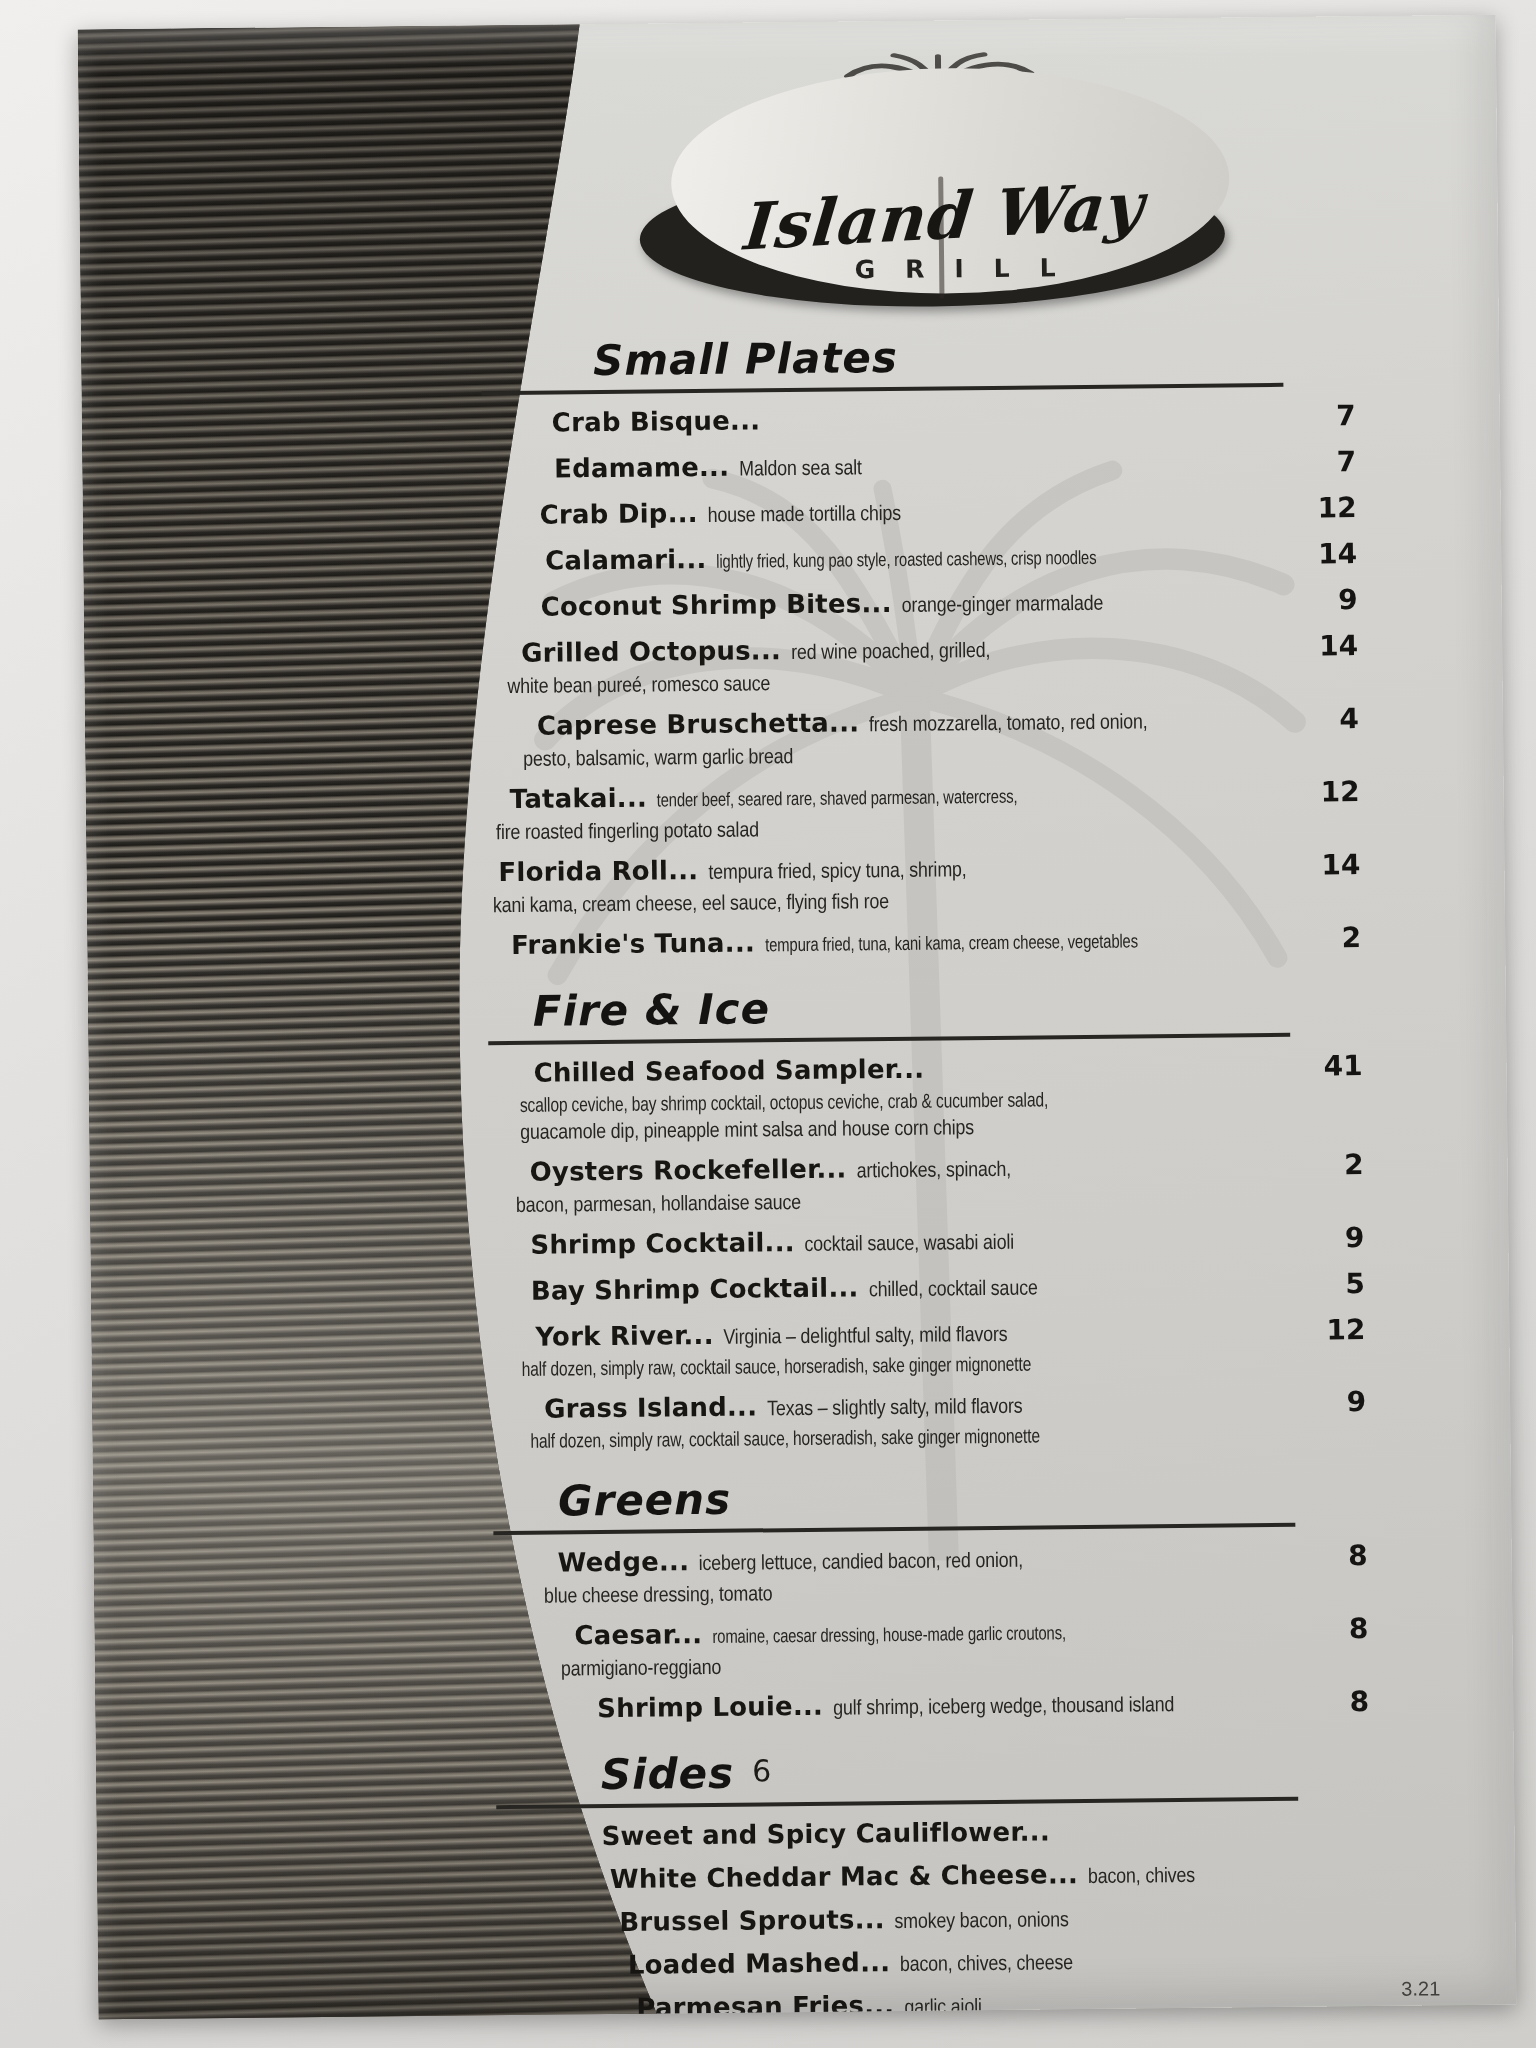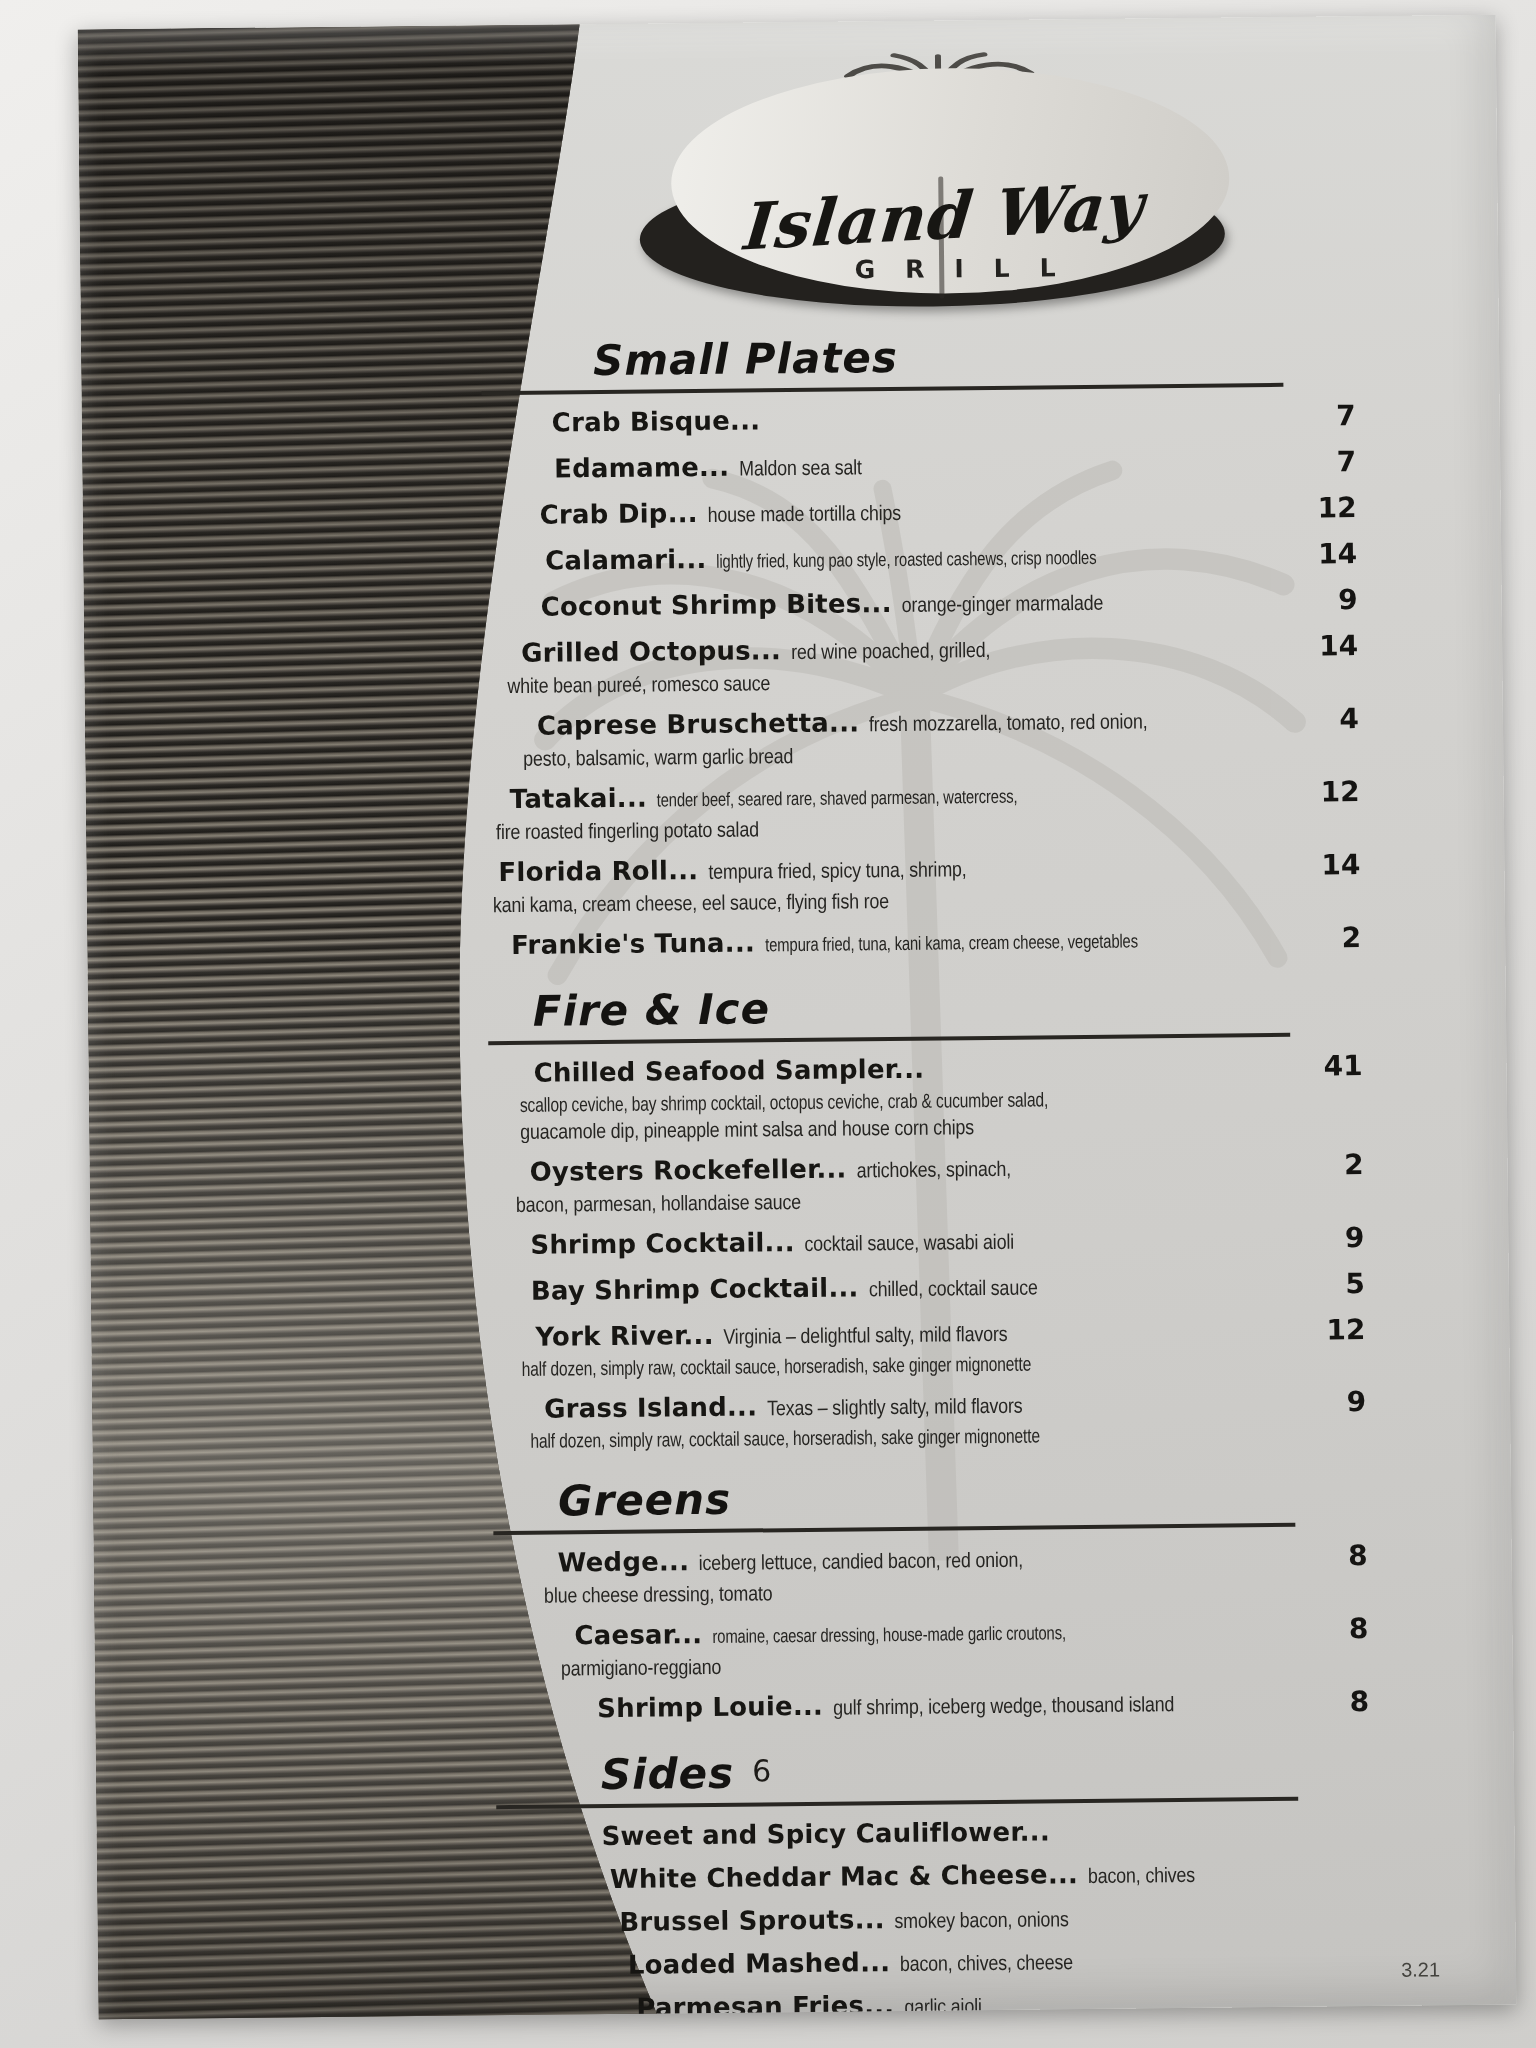--- a/index.html
+++ b/index.html
@@ -68,21 +68,21 @@
     font-family:"Liberation Sans",sans-serif;font-size:21px;color:#262522;
     letter-spacing:-0.2px;margin-left:10px;}
   .item-desc.long{font-size:19px;transform:scaleX(0.78);}
   .item-sub{white-space:nowrap;line-height:25px;}
   .item-sub span{display:inline-block;transform:scaleX(0.85);transform-origin:left center;
     font-family:"Liberation Sans",sans-serif;font-size:21px;color:#262522;letter-spacing:-0.2px;}
   .item-sub span.long{font-size:20px;transform:scaleX(0.78);}
   .item-price{position:absolute;right:-72px;top:1px;width:66px;text-align:right;
     font-weight:800;font-size:28px;color:#151412;}
   .menu-section.sides .menu-item{margin-bottom:7px;}
-  .footer-version{position:absolute;right:76px;bottom:24px;font-size:20px;color:#45443f;
+  .footer-version{position:absolute;right:76px;bottom:5px;font-size:20px;color:#45443f;
     font-family:"Liberation Sans",sans-serif;}
 </style>
 </head>
 <body>
 
 <div class="page">
 
   <div class="band">
     <div class="band-shade"></div>
   </div>

